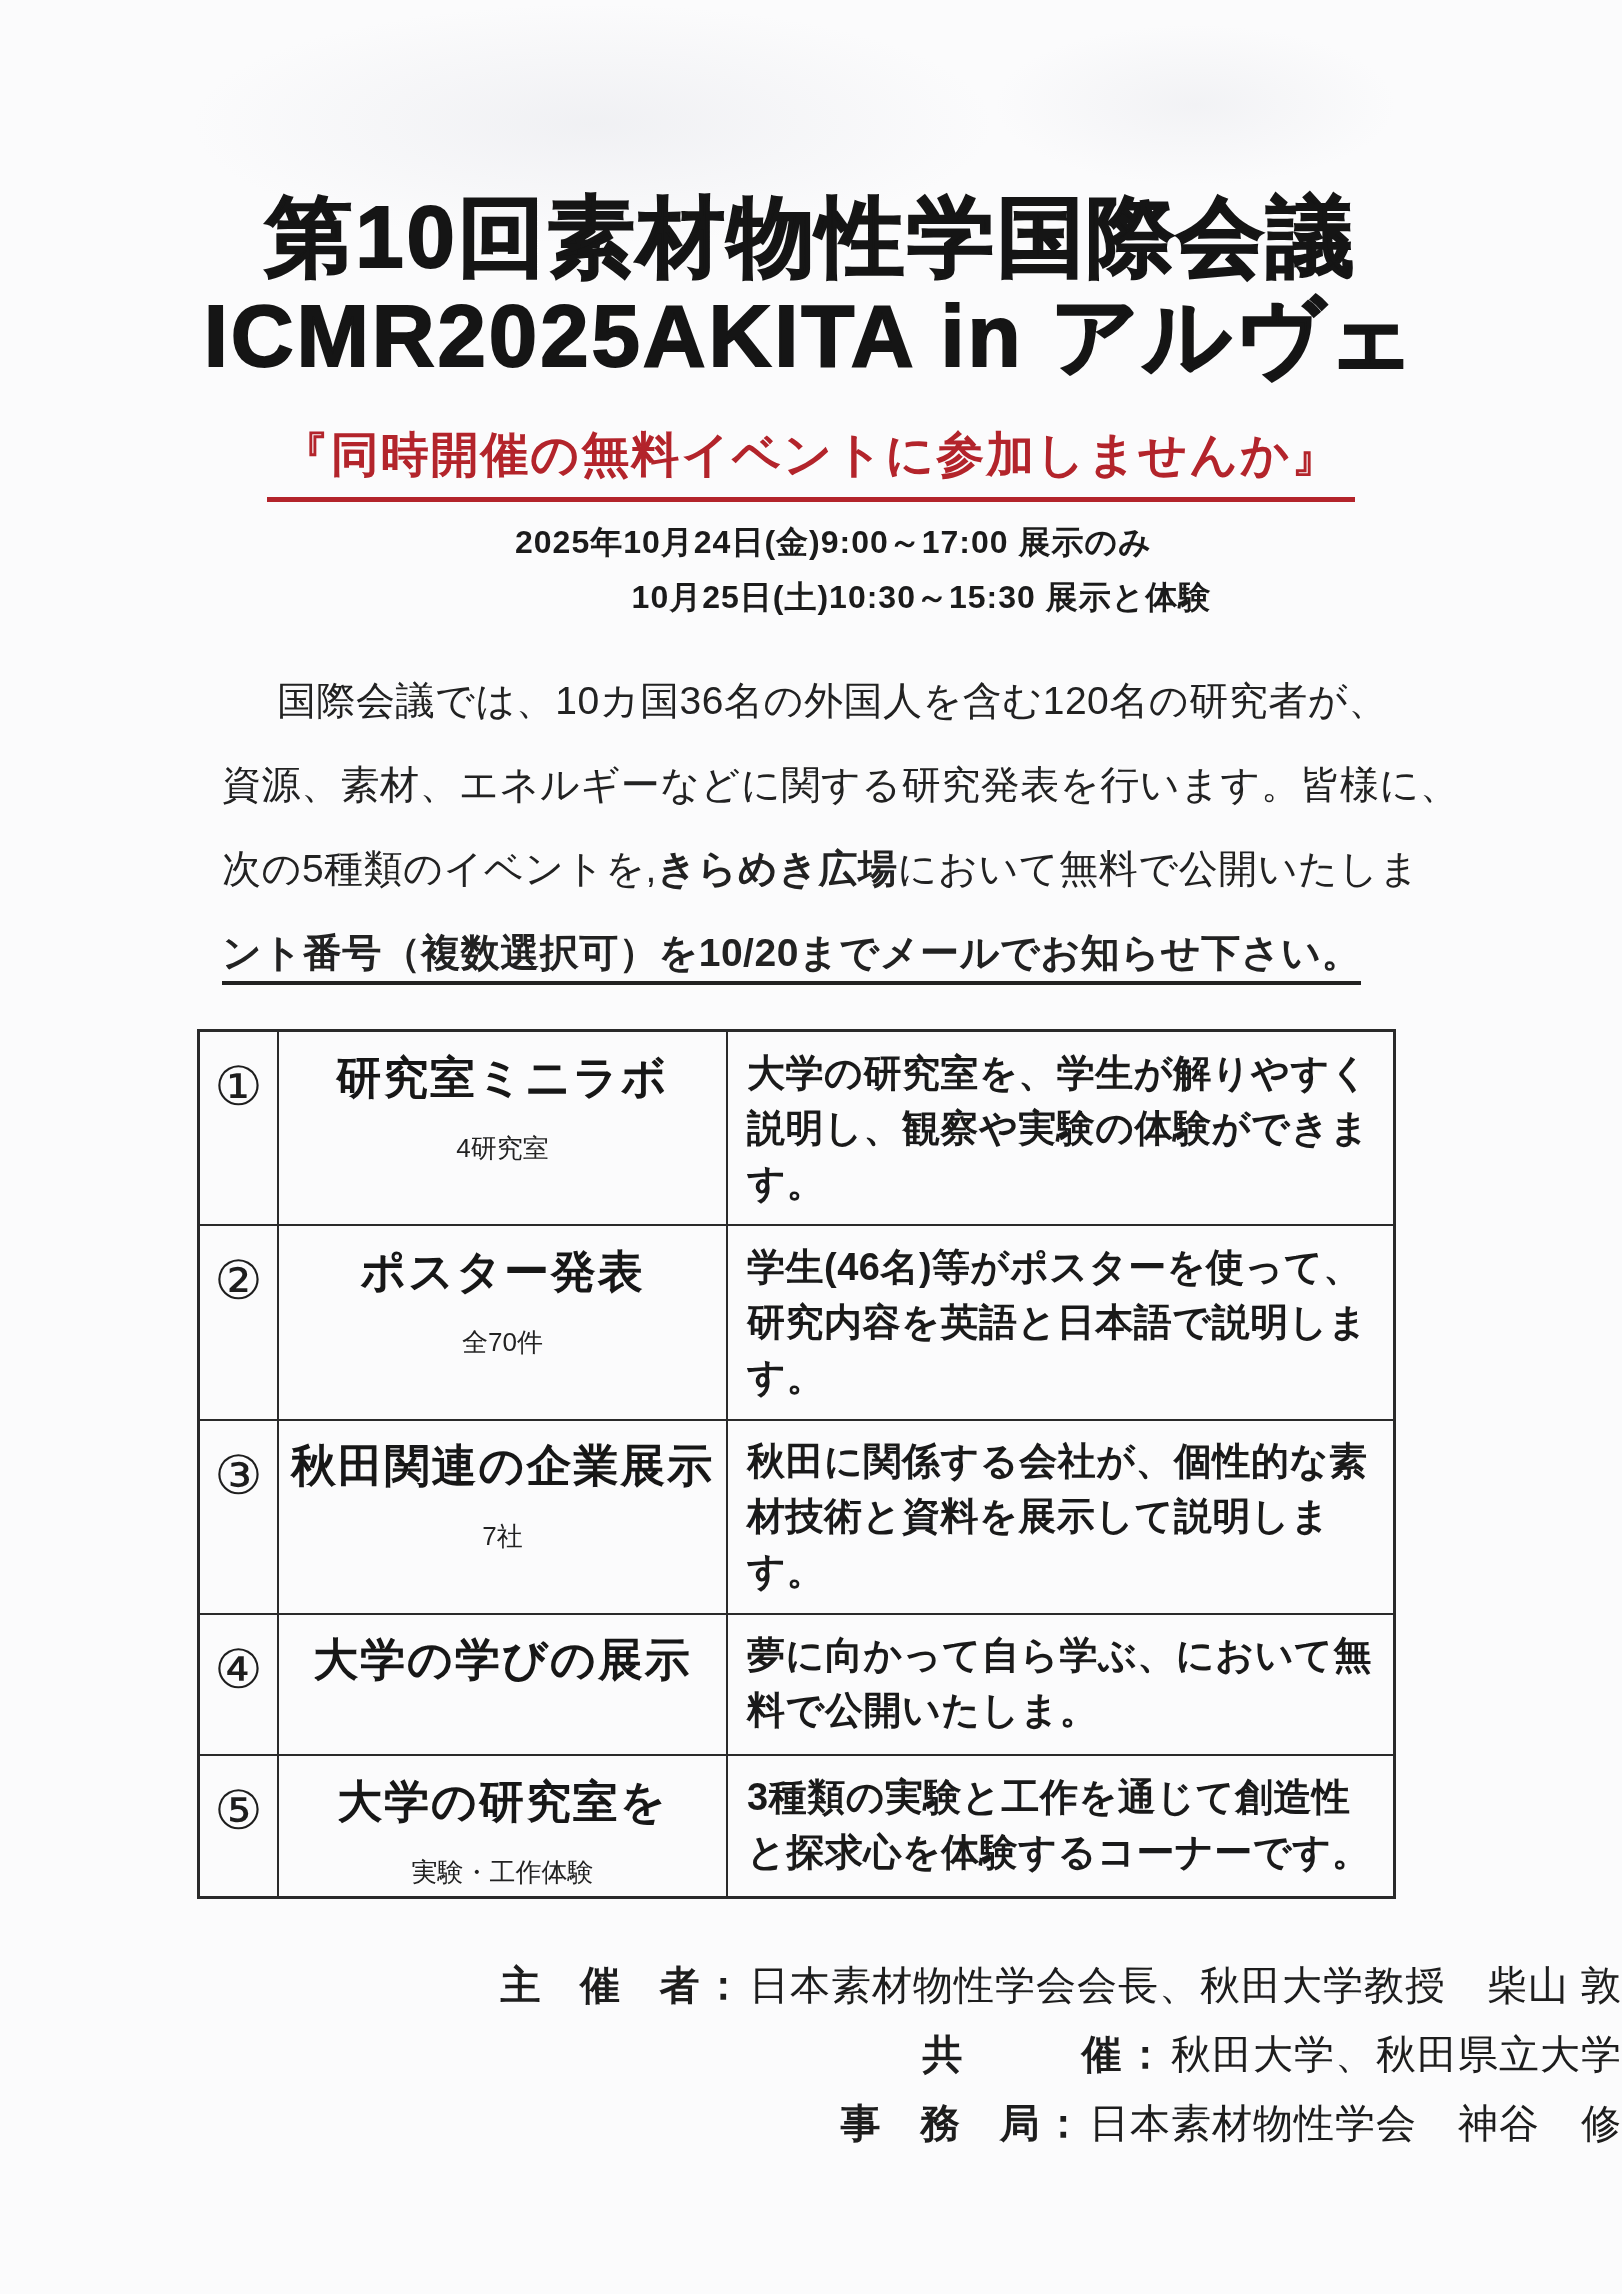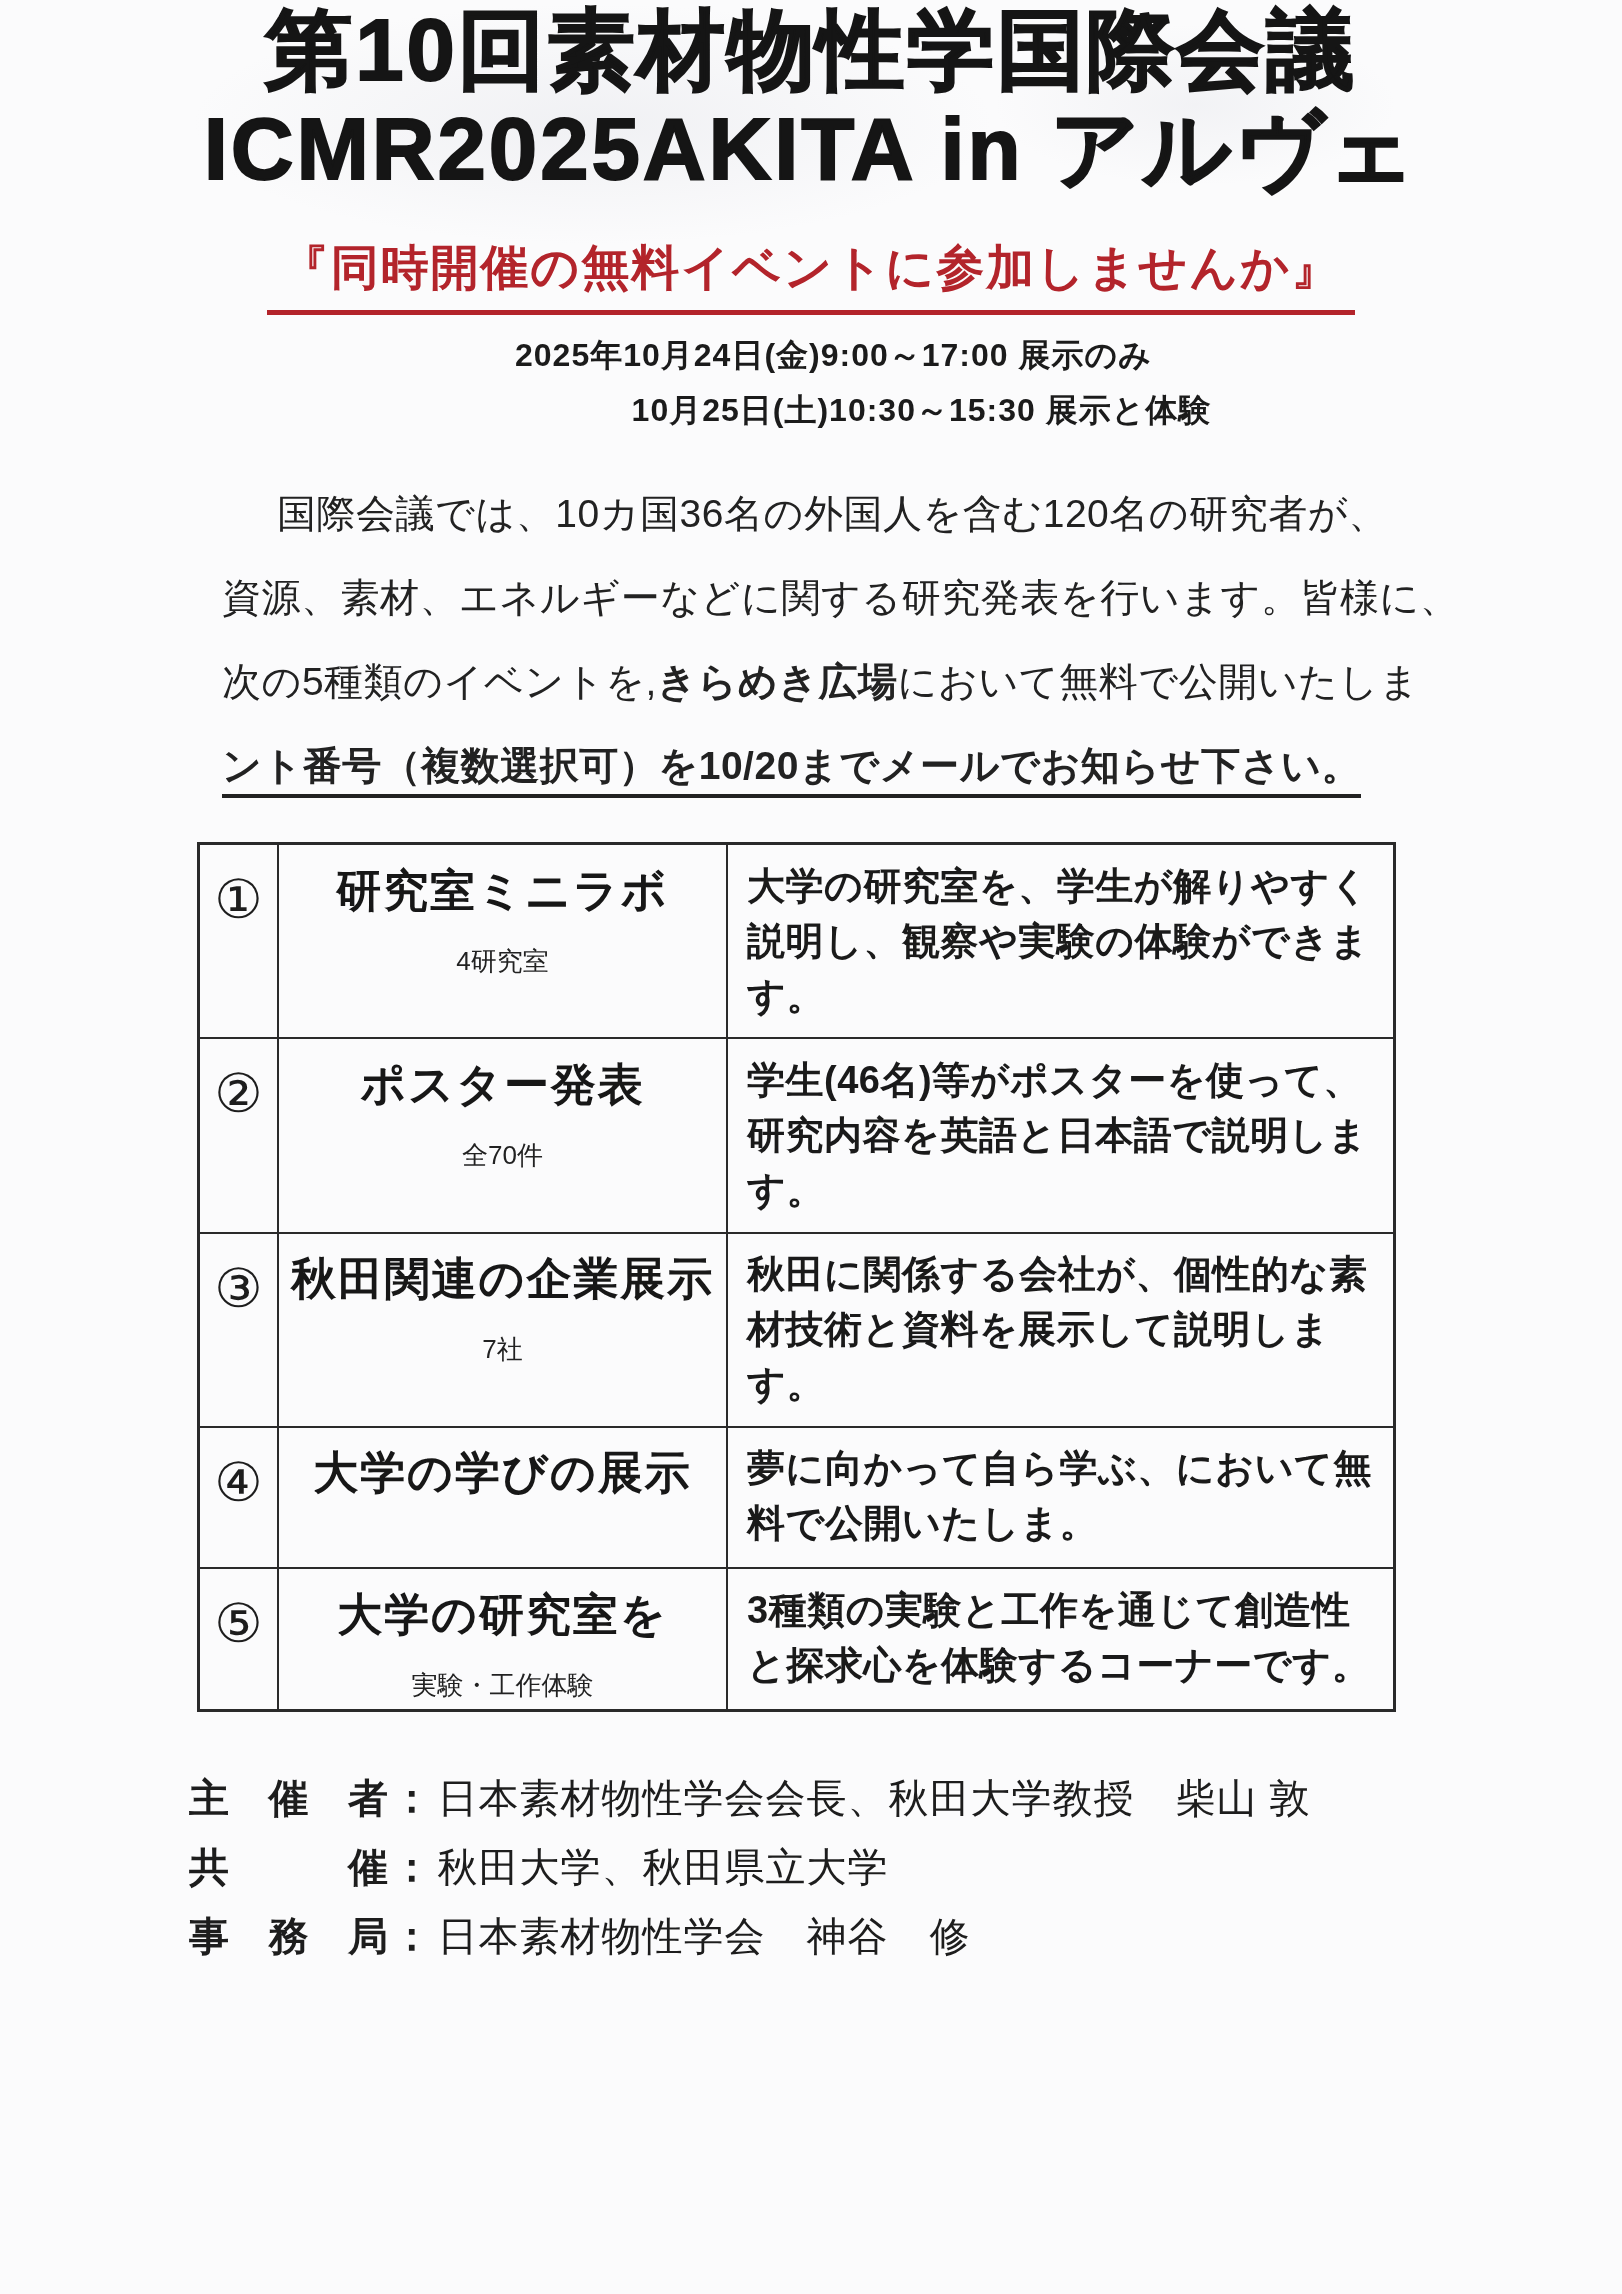--- a/index.html
+++ b/index.html
@@ -15,20 +15,21 @@
     height:2294px;
     margin:0 auto;
     background:
       radial-gradient(ellipse 574px 172px at 593px 124px, rgba(190,193,205,0.18), rgba(0,0,0,0) 70%),
       radial-gradient(ellipse 287px 115px at 1195px 105px, rgba(190,193,205,0.15), rgba(0,0,0,0) 70%),
       #fbfbfc;
     overflow:hidden;
   }
   
   .title-block{
+    padding-top:187px;
     text-align:center;
     font-weight:900;
     color:#151515;
     letter-spacing:2.9px;
     line-height:1.14;
   }
   .title-line{
     font-size:87px;
     -webkit-text-stroke:1.9px #151515;
   }
@@ -109,21 +110,21 @@
     color:#1a1a1a;
   }
   tr.r-tall  td{ height:141px; }
   tr.r-mid   td{ height:113px; }
   
   .contact{
     margin:55px 0 0 189px;
     font-size:40px;
     color:#1d1d1d;
   }
-  .c-row{ display:flex; align-items:baseline; line-height:63px; margin-bottom:5.7px; }
+  .c-row{ display:flex; align-items:baseline; line-height:63px; margin-bottom:5.7px;justify-content:flex-end; }
   .c-label{
     display:inline-block;
     width:199px;
     text-align:justify;
     text-align-last:justify;
     font-weight:600;
     flex:0 0 auto;
   }
   .c-colon{ flex:0 0 auto; margin:0 5.7px 0 3.8px; font-weight:600; }
   .c-value{ letter-spacing:1px; }

